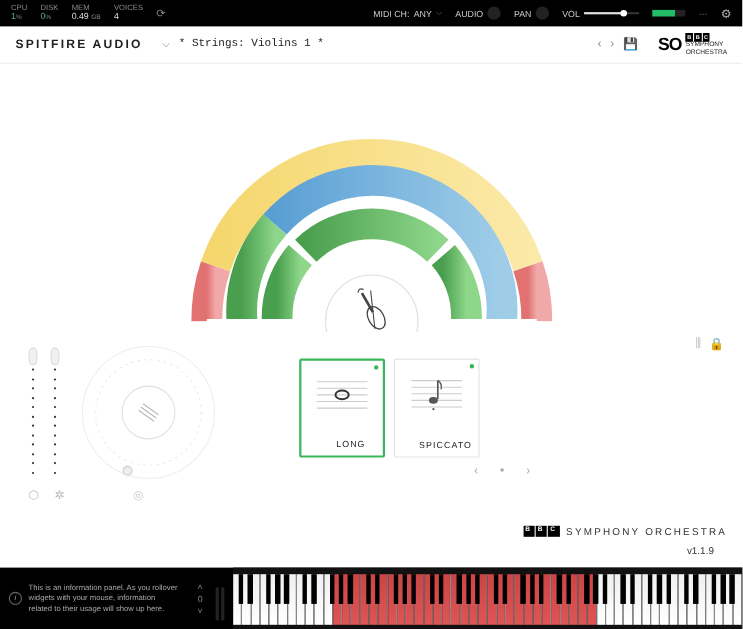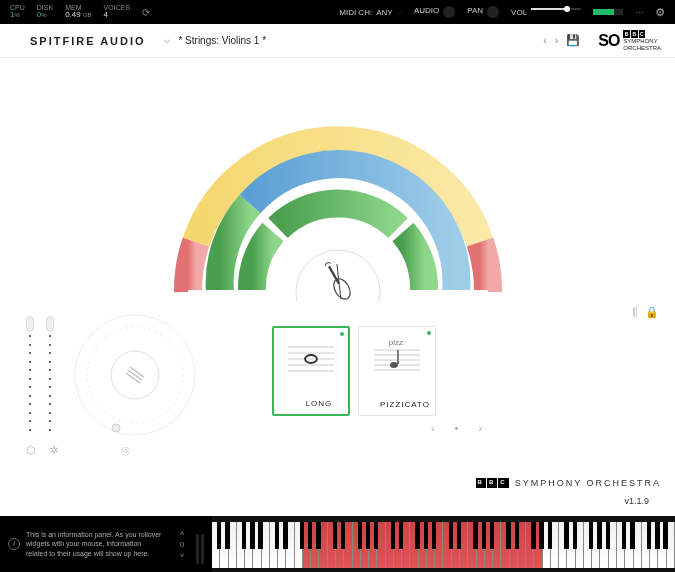--- a/index.html
+++ b/index.html
@@ -5,36 +5,36 @@
   * { margin: 0; padding: 0; box-sizing: border-box; font-family: -apple-system, BlinkMacSystemFont, "Segoe UI", Arial, sans-serif; }
   body { width: 675px; height: 572px; background: #fff; overflow: hidden; position: relative; }
 
   
   .topbar { height: 24px; background: #000; color: #aaa; font-size: 8px; display: flex; align-items: center; padding: 0 10px; gap: 12px; }
   .topbar .metric { display: flex; flex-direction: column; line-height: 1.1; }
   .topbar .metric .label { color: #888; font-size: 7px; }
   .topbar .metric .val { color: #ddd; font-size: 8px; }
   .topbar .metric .val .unit { font-size: 6px; color: #888; }
   .topbar .spacer { flex: 1; }
-  .topbar .ctrl { display: flex; gap: 4px; font-size: 8px; color: #ccc; }
+  .topbar .ctrl { display: flex; align-items: center; gap: 4px; font-size: 8px; color: #ccc; }
   .topbar .knob { width: 12px; height: 12px; border-radius: 50%; background: #222; display: inline-block; }
   .topbar .vol-track { width: 50px; height: 2px; background: #333; position: relative; }
   .topbar .vol-track::before { content: ""; position: absolute; left: 0; top: 0; height: 2px; width: 35px; background: #ddd; }
   .topbar .vol-track::after { content: ""; position: absolute; left: 33px; top: -2px; width: 6px; height: 6px; background: #fff; border-radius: 50%; }
   .topbar .meter { width: 30px; height: 6px; background: linear-gradient(to right, #2b6, #2b6 70%, #222 70%); }
   .topbar .reload { color: #888; font-size: 10px; cursor: pointer; }
   .topbar .chev { color: #888; font-size: 7px; }
   .topbar .gear { color: #aaa; font-size: 11px; }
 
   
   .header { height: 34px; display: flex; align-items: center; padding: 0 14px; gap: 10px; border-bottom: 1px solid #eee; }
-  .brand { font-size: 11px; letter-spacing: 2px; font-weight: 600; color: #222; margin-left: 16px; }
+  .brand { font-size: 11px; letter-spacing: 2px; font-weight: 600; color: #222; }
   .preset { flex: 1; display: flex; align-items: center; gap: 8px; padding: 0 8px; }
   .preset .chev { color: #888; font-size: 9px; }
-  .preset .name { font-size: 10px; color: #222; }
+  .preset .name { font-size: 10px; color: #222; font-family: Liberation Mono, monospace; }
   .preset .nav { margin-left: auto; display: flex; gap: 8px; color: #888; font-size: 11px; }
   .bbc-logo { display: flex; align-items: center; gap: 4px; }
   .bbc-logo .so { font-size: 16px; font-weight: 900; color: #000; letter-spacing: -1px; }
   .bbc-logo .txt { font-size: 6px; line-height: 1.1; color: #222; text-transform: uppercase; }
   .bbc-logo .bbc-box { display: flex; gap: 1px; margin-right: 2px; }
   .bbc-logo .bbc-box span { background: #000; color: #fff; font-size: 5px; font-weight: 900; padding: 1px 1.5px; }
 
   
   .arc-area { height: 244px; display: flex; justify-content: center; align-items: flex-end; position: relative; overflow: hidden; }
   .arc-svg { width: 420px; height: 220px; }
@@ -280,33 +280,34 @@
               </g>
               <ellipse cx="25" cy="22" rx="6" ry="4" fill="none" stroke="#333" stroke-width="1.8"></ellipse>
             </svg>
           </div>
           <span class="lbl">LONG</span>
         </div>
         <div class="artic">
           <span class="led"></span>
           <div class="note">
             <svg width="50" height="40">
-              <text x="25" y="9" font-size="8" font-style="italic" text-anchor="middle" fill="#777">pizz.</text>
               <g stroke="#ccc">
-                <line x1="2" y1="14" x2="48" y2="14"></line>
-                <line x1="2" y1="19" x2="48" y2="19"></line>
-                <line x1="2" y1="24" x2="48" y2="24"></line>
-                <line x1="2" y1="29" x2="48" y2="29"></line>
+                <line x1="2" y1="10" x2="48" y2="10"></line>
+                <line x1="2" y1="16" x2="48" y2="16"></line>
+                <line x1="2" y1="22" x2="48" y2="22"></line>
+                <line x1="2" y1="28" x2="48" y2="28"></line>
                 <line x1="2" y1="34" x2="48" y2="34"></line>
               </g>
-              <ellipse cx="22" cy="29" rx="4" ry="3" fill="#555"></ellipse>
-              <line x1="26" y1="28" x2="26" y2="14" stroke="#555" stroke-width="1.5"></line>
+              <ellipse cx="22" cy="28" rx="4" ry="3" fill="#555"></ellipse>
+              <line x1="26" y1="27" x2="26" y2="10" stroke="#555" stroke-width="1.5"></line>
+              <path d="M 26 10 Q 30 12 29 18" fill="none" stroke="#555" stroke-width="1.2"></path>
+              <circle cx="22" cy="36" r="1" fill="#555"></circle>
             </svg>
           </div>
-          <span class="lbl">PIZZICATO</span>
+          <span class="lbl">SPICCATO</span>
         </div>
       </div>
     <div class="artic-nav">
       <span>‹</span>
       <span>•</span>
       <span>›</span>
     </div>
   </div>
 </div>
 

